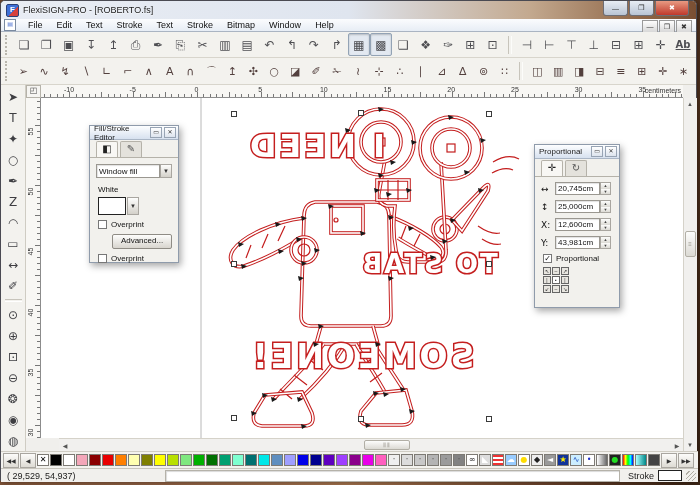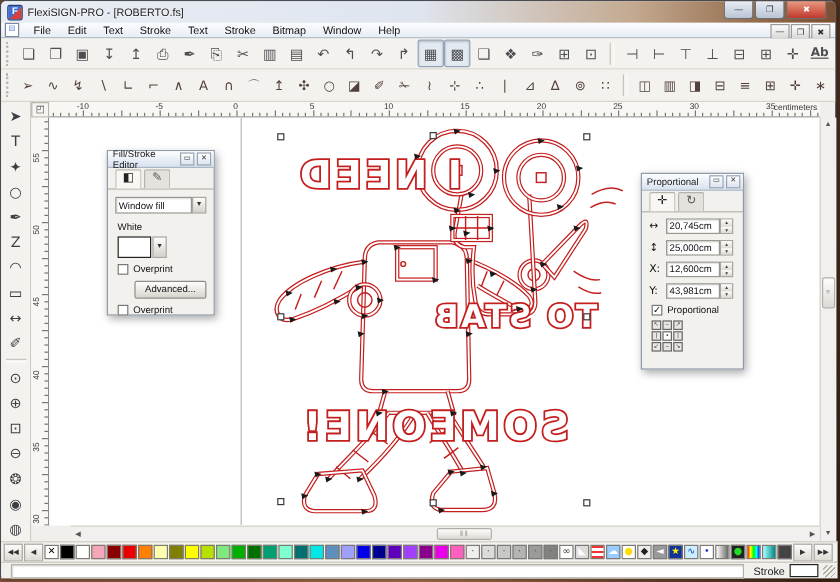--- a/index.html
+++ b/index.html
@@ -598,20 +598,21 @@
       <div class="sw" style="background: linear-gradient(90deg, rgb(255, 255, 255), rgb(102, 102, 102));"></div>
       <div class="sw" style="background: rgb(34, 34, 34); color: rgb(34, 221, 34);">●</div>
       <div class="sw" style="background: linear-gradient(90deg, rgb(255, 0, 0), rgb(255, 255, 0), rgb(0, 255, 0), rgb(0, 255, 255), rgb(0, 0, 255));"></div>
       <div class="sw" style="background: linear-gradient(90deg, rgb(170, 255, 255), rgb(0, 136, 136));"></div>
       <div class="sw" style="background: rgb(68, 68, 68);"></div>
       <div class="palnav">▶</div>
       <div class="palnav">▶▶</div>
     </div>
 
   <div class="statusbar">
+    <div class="coords">( 29,529,   54,937)</div>
     <div class="statusfield"></div>
     <div>Stroke</div>
     <div class="strokeswatch"></div>
     <div class="grip"></div>
   </div>
 
   <div class="dialog" style="left:88px;top:124px;width:90px;height:138px">
     <div class="dlgtitle">
       <span>Fill/Stroke Editor</span>
       <div class="dlgbtn">▭</div>

